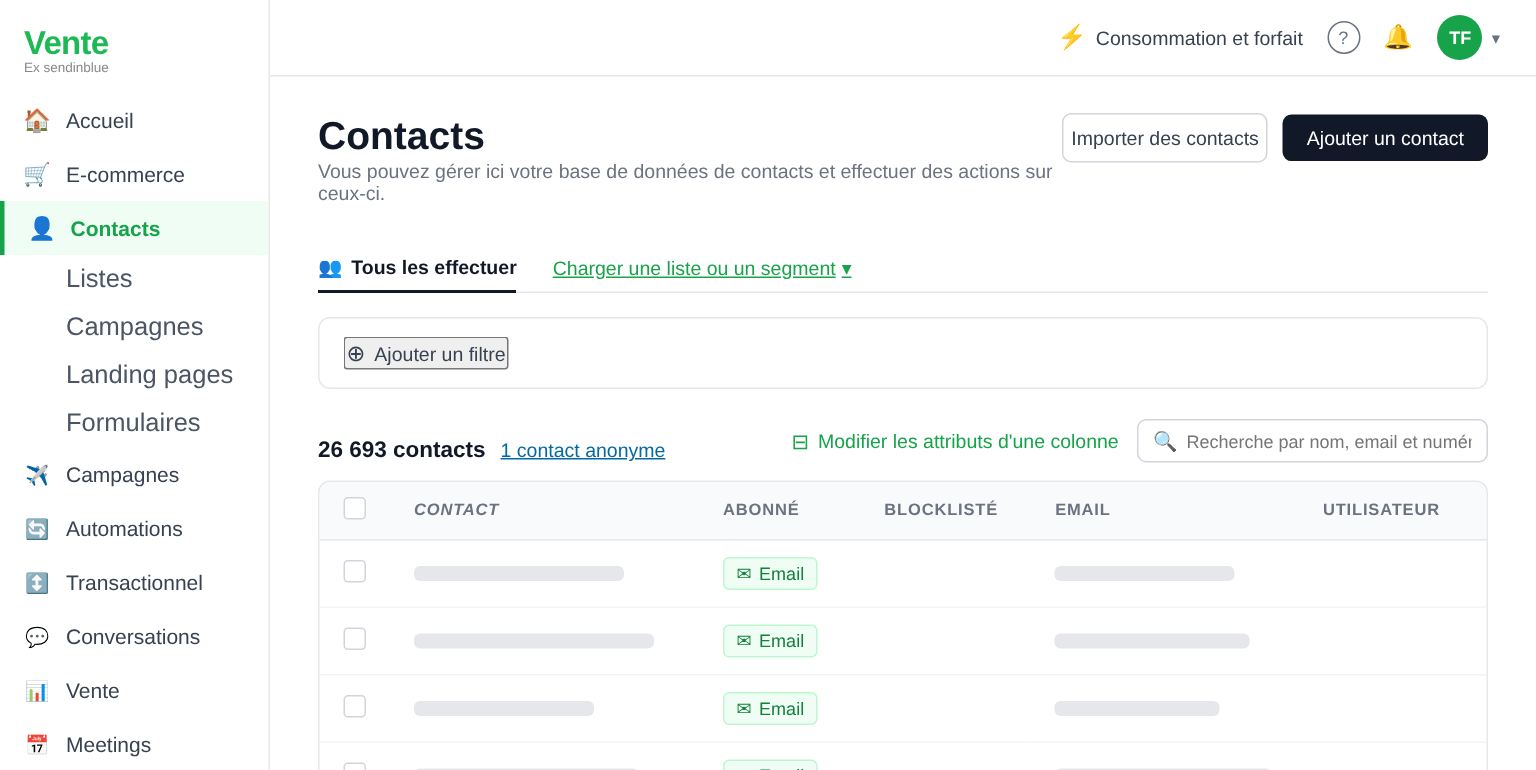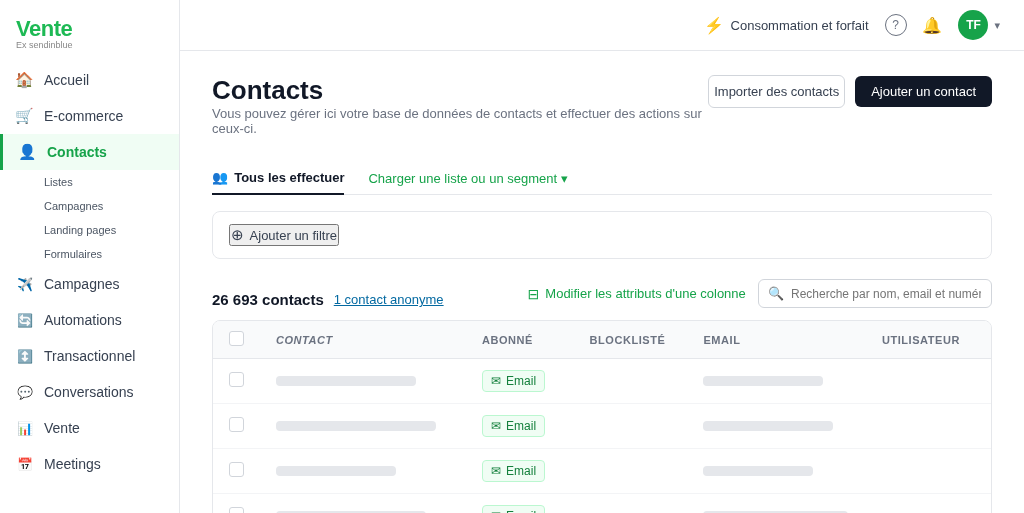--- a/index.html
+++ b/index.html
@@ -8,21 +8,21 @@
     
     .sidebar { width: 180px; background: #fff; border-right: 1px solid #e5e7eb; display: flex; flex-direction: column; height: 100%; flex-shrink: 0; }
     .sidebar-logo { padding: 16px 16px 12px; }
     .logo-text { color: #1db954; font-size: 22px; font-weight: 700; letter-spacing: -0.5px; }
     .logo-sub { font-size: 9px; color: #888; margin-top: -2px; }
     .sidebar-nav { flex: 1; overflow-y: auto; padding-bottom: 8px; }
     .nav-item { display: flex; align-items: center; gap: 10px; padding: 9px 16px; cursor: pointer; color: #374151; font-size: 14px; border-radius: 0; transition: background 0.15s; white-space: nowrap; }
     .nav-item.active { background: #f0fdf4; color: #16a34a; font-weight: 600; border-left: 3px solid #16a34a; }
     .nav-item .icon { width: 18px; height: 18px; flex-shrink: 0; display: flex; align-items: center; justify-content: center; font-size: 15px; }
     .nav-sub { padding-left: 44px; }
-    .nav-sub-item { padding: 6px 16px 6px 0; color: #4b5563; cursor: pointer; font-size: 11px; }
+    .nav-sub-item { padding: 6px 16px 6px 0; color: #4b5563; cursor: pointer; font-size: 17px; }
 
     
     .main { flex: 1; display: flex; flex-direction: column; overflow: hidden; background: #fff; }
 
     
     .topbar { display: flex; align-items: center; justify-content: flex-end; padding: 10px 24px; border-bottom: 1px solid #e5e7eb; gap: 16px; background: #fff; }
     .topbar-item { display: flex; align-items: center; gap: 6px; cursor: pointer; color: #374151; font-size: 13px; font-weight: 500; }
     .topbar-icon { font-size: 16px; }
     .avatar { width: 30px; height: 30px; background: #16a34a; color: white; border-radius: 50%; display: flex; align-items: center; justify-content: center; font-size: 12px; font-weight: 700; }
 
@@ -32,21 +32,21 @@
     .page-title { font-size: 26px; font-weight: 700; color: #111827; }
     .page-desc { color: #6b7280; font-size: 13px; margin-bottom: 20px; }
     .header-actions { display: flex; gap: 10px; align-items: center; }
     .btn-outline { padding: 8px 5px; border: 1px solid #d1d5db; border-radius: 6px; background: #fff; color: #374151; font-size: 13px; cursor: pointer; font-weight: 500; white-space: nowrap; }
     .btn-primary { padding: 8px 16px; border: none; border-radius: 6px; background: #111827; color: #fff; font-size: 13px; cursor: pointer; font-weight: 500; white-space: nowrap; }
 
     
     .tabs-row { display: flex; align-items: center; gap: 20px; margin-bottom: 16px; border-bottom: 1px solid #e5e7eb; padding-bottom: 0; }
     .tab { display: flex; align-items: center; gap: 6px; padding: 8px 0; font-size: 13px; cursor: pointer; color: #6b7280; border-bottom: 2px solid transparent; margin-bottom: -1px; }
     .tab.active { color: #111827; border-bottom: 2px solid #111827; font-weight: 600; }
-    .tab-dropdown { display: flex; align-items: flex-end; gap: 4px; color: #16a34a; font-size: 13px; cursor: pointer; font-weight: 500; margin-left: 4px; }
+    .tab-dropdown { display: flex; align-items: flex-end; gap: 4px; color: #16a34a; font-size: 13px; cursor: pointer; font-weight: 500; margin-left: 4px; text-decoration: underline; }
 
     
     .filter-bar { border: 1px solid #e5e7eb; border-radius: 8px; padding: 12px 16px; margin-bottom: 20px; display: flex; align-items: center; }
     .filter-btn { display: flex; align-items: center; gap: 6px; color: #374151; font-size: 13px; cursor: pointer; font-weight: 500; }
 
     
     .stats-row { display: flex; align-items: flex-end; justify-content: space-between; margin-bottom: 12px; }
     .stats-left { display: flex; align-items: center; gap: 10px; }
     .contact-count { font-size: 15px; font-weight: 700; color: #111827; }
     .anon-link { font-size: 13px; color: #0369a1; text-decoration: underline; cursor: pointer; }

